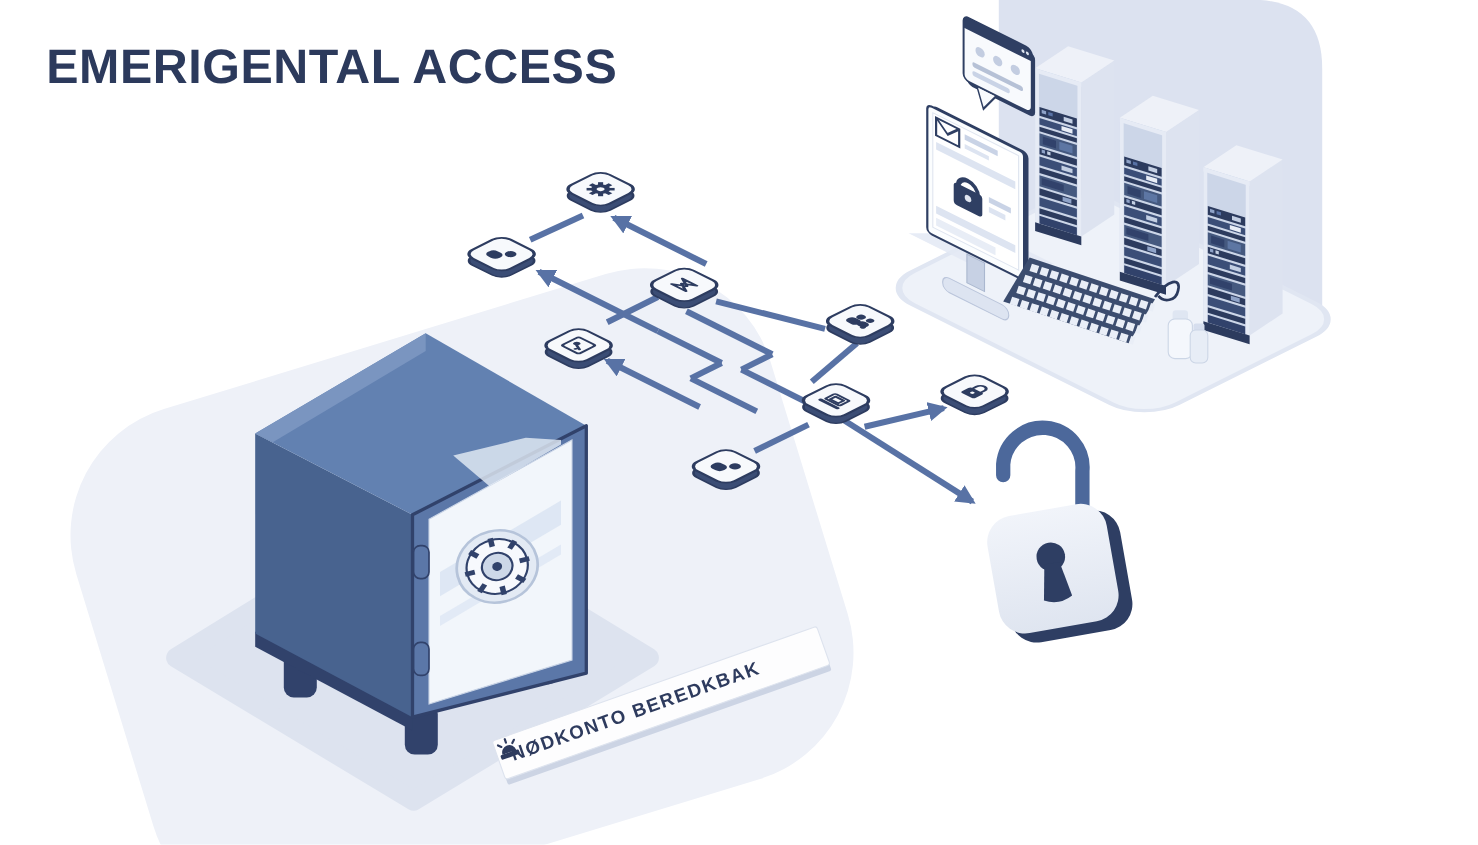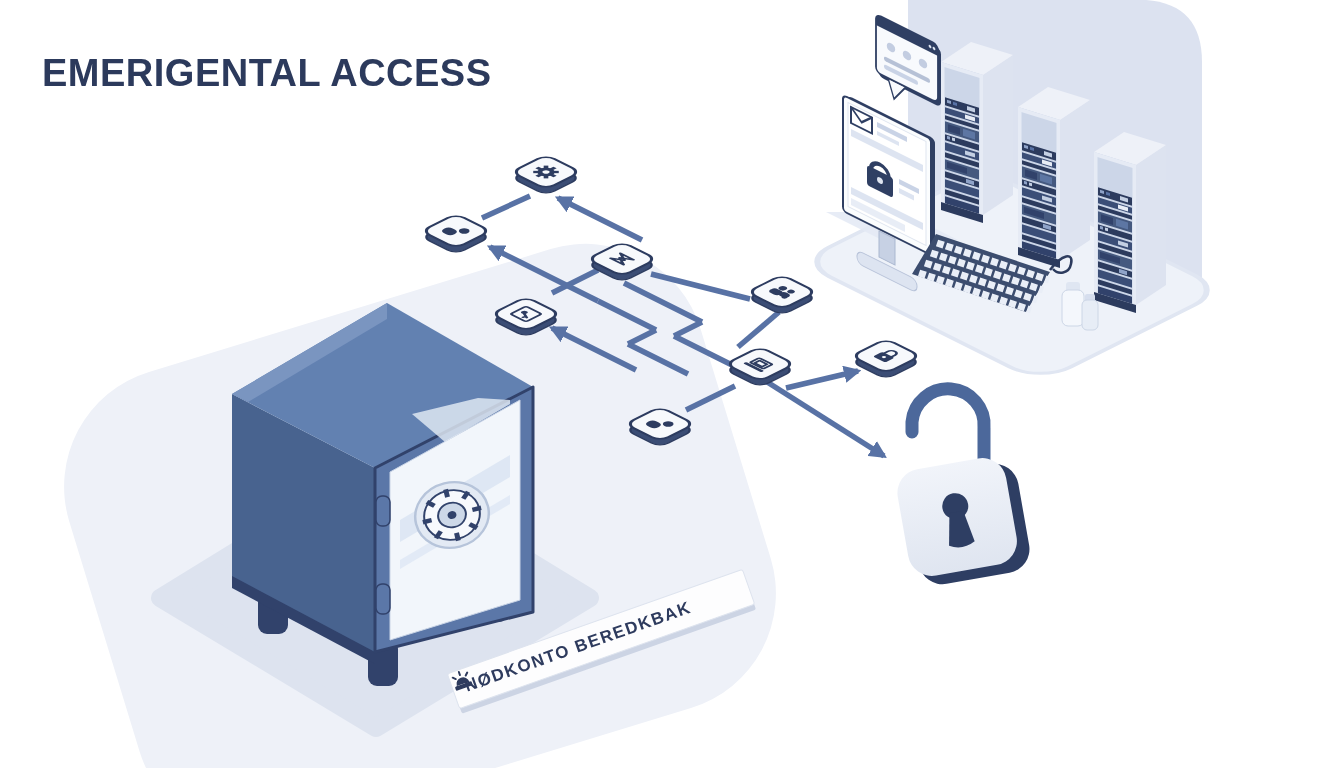--- a/index.html
+++ b/index.html
@@ -1,20 +1,20 @@
 <!DOCTYPE html>
 <html><head>
 <meta charset="utf-8">
 <style>
   html,body{margin:0;padding:0;}
   body{width:1344px;height:768px;overflow:hidden;background:#ffffff;
        font-family:"Liberation Sans", sans-serif;}
   .stage{position:relative;width:1344px;height:768px;background:#ffffff;}
   .stage svg{position:absolute;left:0;top:0;}
-  .title{position:absolute;left:42px;top:52px;font-size:38px;font-weight:700;
+  .title{position:absolute;left:42px;top:36px;font-size:44px;font-weight:700;
          letter-spacing:.5px;color:#2c3a5c;}
   .banner{position:absolute;left:444px;top:620px;width:314px;height:38px;
           background:#fdfdfe;border:1px solid #dde3ee;border-radius:3px;
           box-shadow:0 6px 0 -1px #ccd4e4;transform:rotate(-19.5deg);
           display:flex;align-items:center;gap:10px;padding-left:12px;box-sizing:border-box;}
   .banner span{font-size:17px;font-weight:700;letter-spacing:1.5px;color:#2e3b5e;white-space:nowrap;}
   .tile-ext{fill:#3b4d75;stroke:#2d3c60;stroke-width:2;}
   .tile-face{fill:#f7f9fc;stroke:#2d3c60;stroke-width:2.6;}
   .g-f{fill:#2d3c60;}
   .g-s{fill:none;stroke:#2d3c60;stroke-width:2.4;stroke-linejoin:round;stroke-linecap:round;}

